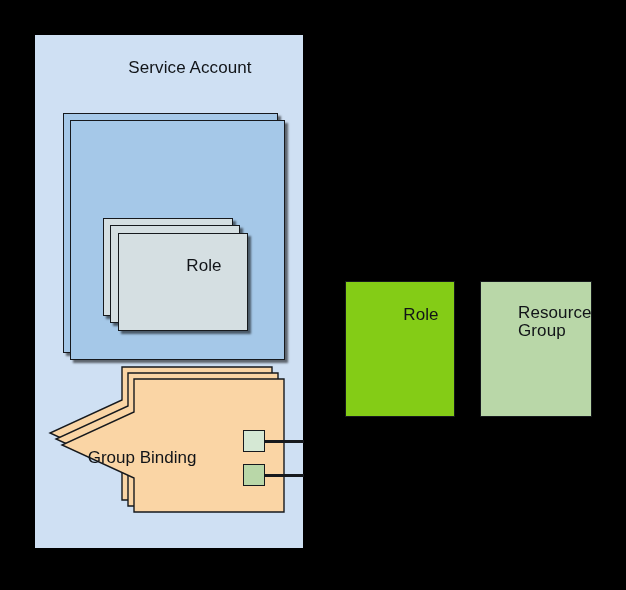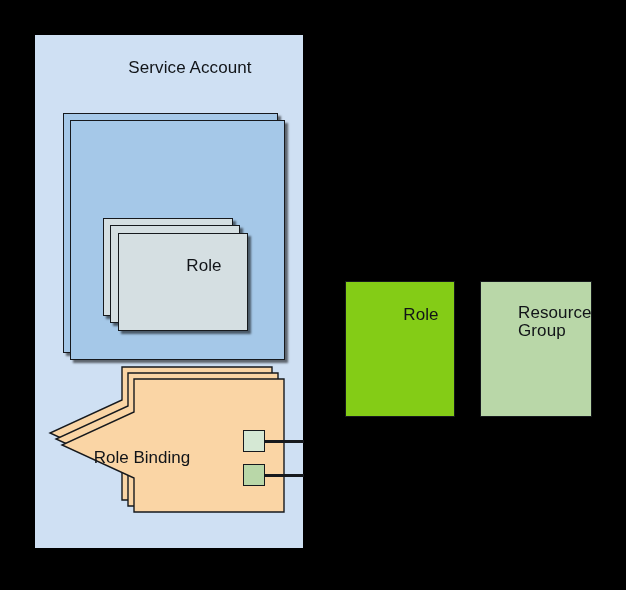--- a/index.html
+++ b/index.html
@@ -205,21 +205,21 @@
   <div class="arrow-wrap" id="arrow-mid">
     <svg width="222" height="133" viewBox="0 0 222 133">
       <polygon class="arrow-poly" points="72,0 222,0 222,133 72,133 72,99 0,66 72,33"></polygon>
     </svg>
   </div>
   <div class="arrow-wrap" id="arrow-front">
     <svg width="222" height="133" viewBox="0 0 222 133">
       <polygon class="arrow-poly" points="72,0 222,0 222,133 72,133 72,99 0,66 72,33"></polygon>
     </svg>
   </div>
-  <div id="rolebinding-label">Role Binding</div>
+  <div id="rolebinding-label">Group Binding</div>
 
   <div class="box connector-square" id="square-role"></div>
   <div class="box connector-square" id="square-resource-group"></div>
 
   <div class="connector-line" id="line-role"></div>
   <div class="connector-line" id="line-resource-group"></div>
 
   <div class="box" id="role-box">
     <div class="label" id="role-box-label">Role</div>
   </div>

